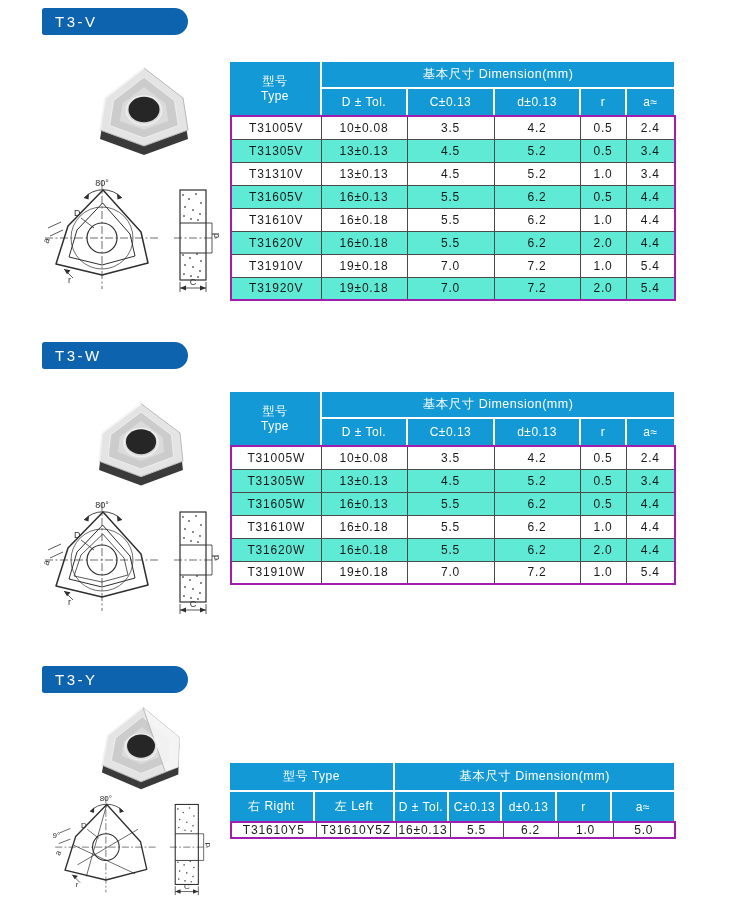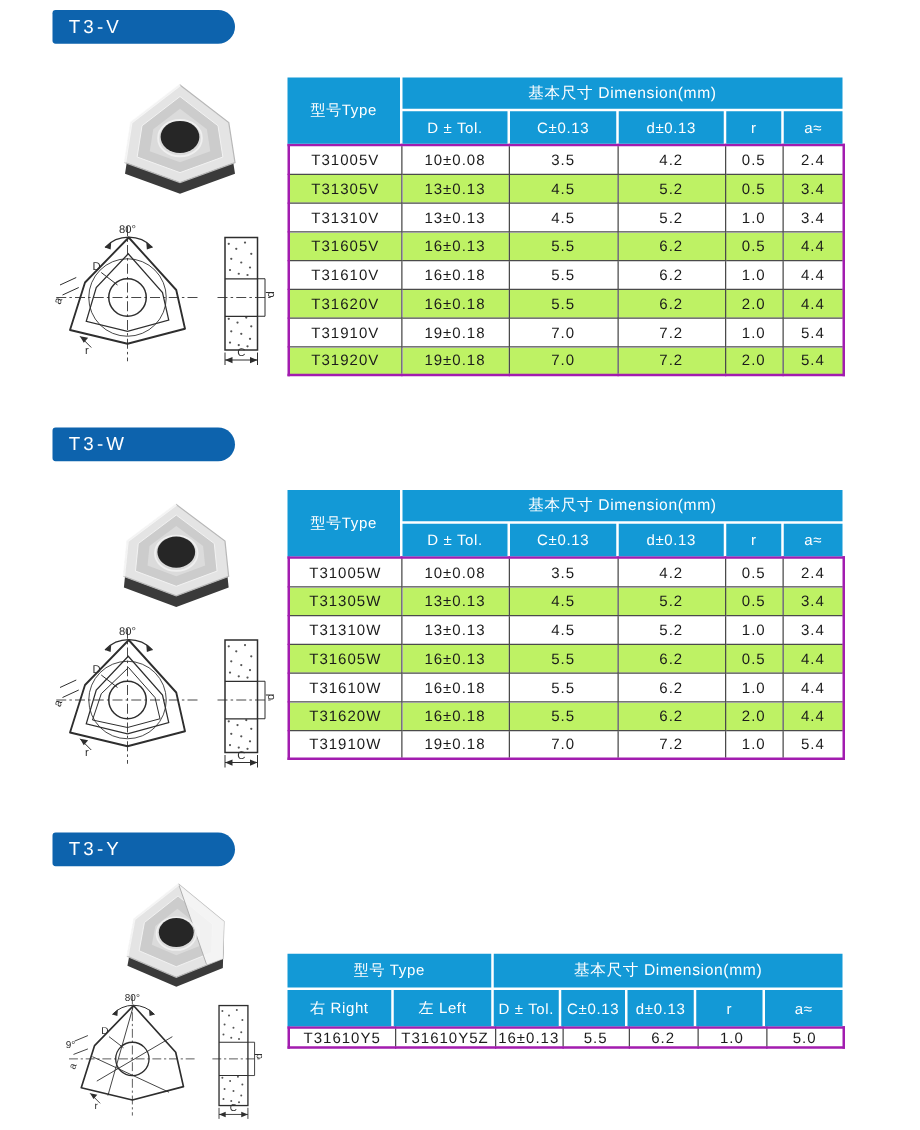--- a/index.html
+++ b/index.html
@@ -14,32 +14,32 @@
   .photo{position:absolute}
   .photo svg,.drawing svg{width:100%;height:100%;display:block}
   .drawing{position:absolute}
 
   .tblwrap{position:absolute;left:218px;width:444px}
   .hdr{display:grid;gap:2px;background:#fff}
   .hdr1{grid-template-columns:90px 84px 85px 84px 44px 47px;grid-template-rows:25px 26px}
   .hdr3{grid-template-columns:83px 78px 52px 51px 53px 53px 62px;grid-template-rows:27px 29px}
   .hcell{background:#1399d6;color:#fff;display:flex;align-items:center;justify-content:center;
          font-size:12px;text-align:center;letter-spacing:.5px}
-  .type-cell{grid-row:1/3;grid-column:1;flex-direction:row;line-height:1.25}
+  .type-cell{grid-row:1/3;grid-column:1;flex-direction:column;line-height:1.25}
   .dim-cell{grid-column:2/7;font-size:12.5px}
   .type-cell3{grid-column:1/3}
   .dim-cell3{grid-column:3/8;font-size:12.5px}
 
   .body-table{border-collapse:collapse;width:444px;table-layout:fixed;background:#fff;
               border:2px solid #a21caf}
   .body-table td{border:1px solid #4a4a4a;text-align:center;font-size:12px;color:#1b1b1b;
                  letter-spacing:.8px;padding:0;overflow:hidden;white-space:nowrap}
   .t12 td{height:23px}
   .t3 td{height:16px}
-  .body-table tr.alt td{background:#bef264}
+  .body-table tr.alt td{background:#5eead4}
 
   .dtext{font-size:9px;fill:#2e2e2e}
   .dline{stroke:#2e2e2e;fill:none}
 </style>
 </head>
 <body>
 
 <div class="page">
 
   <div class="tab" style="top:8px">T3-V</div>
@@ -246,28 +246,20 @@
             <td>4.2</td>
             <td>0.5</td>
             <td>2.4</td>
           </tr>
           <tr class="alt">
             <td>T31305W</td>
             <td>13±0.13</td>
             <td>4.5</td>
             <td>5.2</td>
             <td>0.5</td>
-            <td>3.4</td>
-          </tr>
-          <tr>
-            <td>T31310W</td>
-            <td>13±0.13</td>
-            <td>4.5</td>
-            <td>5.2</td>
-            <td>1.0</td>
             <td>3.4</td>
           </tr>
           <tr class="alt">
             <td>T31605W</td>
             <td>16±0.13</td>
             <td>5.5</td>
             <td>6.2</td>
             <td>0.5</td>
             <td>4.4</td>
           </tr>

